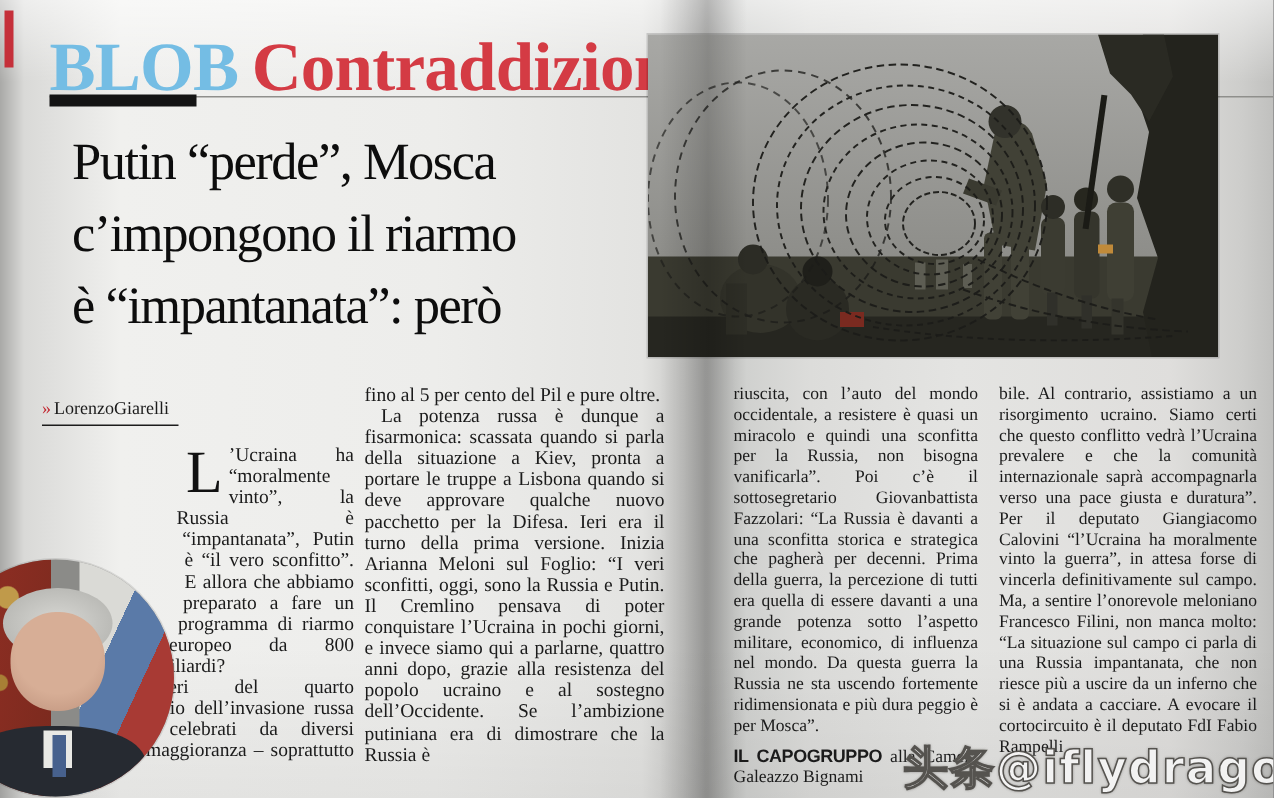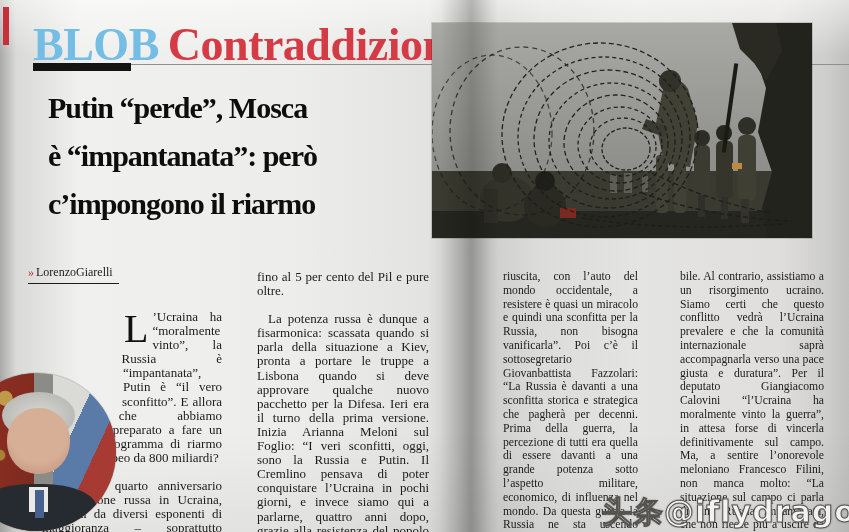--- a/index.html
+++ b/index.html
@@ -13,29 +13,29 @@
         #c7c7c5 456px,#b4b4b2 470px,#cecfcd 490px,#dcdcda 540px,#e4e4e2 640px,
         #dfdedc 780px,#cdcdcb 828px,#c0c0be 849px);
   }
   
   .edge-marker{position:absolute;left:3px;top:7px;width:6px;height:38px;background:#c5303a;}
   .kicker{position:absolute;left:33px;top:18px;font-weight:bold;font-size:46px;letter-spacing:-.5px;white-space:nowrap;}
   .kicker .blob{color:#74bde4;}
   .kicker .section{color:#d43b44;margin-left:9px;}
   .header-rule{position:absolute;left:33px;top:64px;width:816px;height:1px;background:#8f8f8c;}
   .header-bar{position:absolute;left:33px;top:63px;width:98px;height:8px;background:#141414;}
-  .headline{position:absolute;left:48px;top:84px;font-size:30px;line-height:48px;letter-spacing:-1px;color:#0d0d0d;font-weight:bold;}
+  .headline{position:absolute;left:48px;top:84px;font-size:35px;line-height:48px;letter-spacing:-1px;color:#0d0d0d;}
   
   .war-photo{position:absolute;left:432px;top:23px;width:380px;height:215px;box-shadow:0 0 0 1px rgba(0,0,0,.15);}
   
   .byline{position:absolute;left:28px;top:265px;font-size:12px;font-weight:normal;border-bottom:1.5px solid #1c1c1c;padding:0 6px 3px 0;}
   .byline .marker{color:#c22730;margin-right:2px;}
   
   .col{position:absolute;text-align:justify;overflow:hidden;}
-  .col p{margin:14px;}
+  .col p{margin:0;}
   .col .indent{text-indent:11px;}
   .c12{font-size:13px;line-height:14.1px;}
   .c34{font-size:11.7px;line-height:13.8px;}
   .col1{left:28px;top:296px;width:208px;height:236px;}
   .col2{left:243px;top:256px;width:200px;height:276px;}
   .col3{left:489px;top:256px;width:163px;height:276px;}
   .col4{left:666px;top:256px;width:172px;height:276px;}
   .dropcap{float:left;font-size:40px;line-height:33px;padding:2px 4px 0 0;color:#111;}
   .putin-wrap{float:left;width:96px;height:166px;margin-top:70px;shape-outside:circle(86px at 9px 86px);}
   .lead-bold{font-family:"Liberation Sans",sans-serif;font-weight:bold;font-size:12px;letter-spacing:-.3px;}
@@ -73,22 +73,22 @@
 
   <div class="kicker">
     <span class="blob">BLOB</span><span class="section">Contraddizioni</span>
   </div>
 
   <div class="header-rule"></div>
   <div class="header-bar"></div>
 
   <div class="headline">
     <div>Putin “perde”, Mosca</div>
+    <div>c’impongono il riarmo</div>
     <div>è “impantanata”: però</div>
-    <div>c’impongono il riarmo</div>
   </div>
 
   <div class="war-photo">
     <svg width="380" height="215" viewBox="0 0 380 215">
       <defs>
         <linearGradient id="sky" x1="0" y1="0" x2="0" y2="1">
           <stop offset="0" stop-color="#a8a8a5"></stop>
             <stop offset="0.68" stop-color="#8e8e8a"></stop>
             <stop offset="1" stop-color="#7e7e79"></stop>
         </linearGradient>

